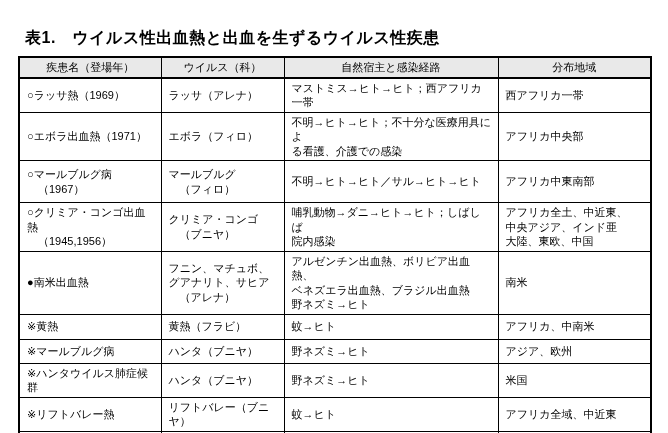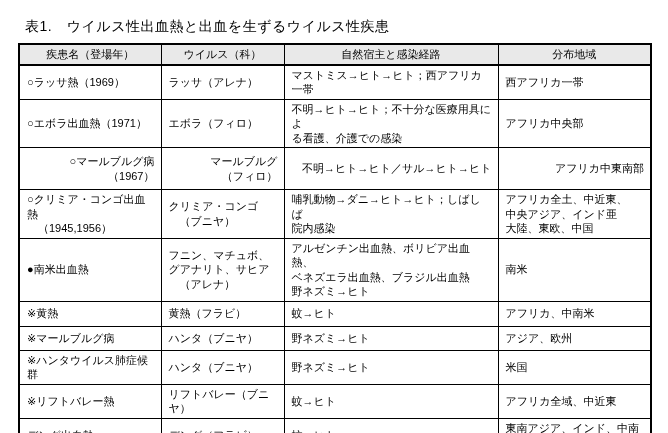--- a/index.html
+++ b/index.html
@@ -12,23 +12,23 @@
   .page {
     position: relative;
     width: 668px;
     height: 433px;
     background: #ffffff;
     box-sizing: border-box;
     padding: 8px 18px 0 18px;
     overflow: hidden;
   }
   .title {
-    font-size: 14px;
-    font-weight: normal;
-    margin: 10px 0 7px 7px;
+    font-size: 16px;
+    font-weight: bold;
+    margin: 20px 0 7px 7px;
     letter-spacing: 0.5px;
     white-space: pre-wrap;
   }
   table.vhf {
     border-collapse: collapse;
     width: 632px;
     table-layout: fixed;
     border: 2px solid #000;
   }
   table.vhf th, table.vhf td {
@@ -48,21 +48,21 @@
     border-bottom: 2px solid #000;
     height: 19px;
     padding: 2px 2px;
   }
   col.c1 { width: 142px; }
   col.c2 { width: 123px; }
   col.c3 { width: 214px; }
   col.c4 { width: 153px; }
   tbody tr:nth-child(1)  { height: 26px; }
   tbody tr:nth-child(2)  { height: 37px; }
-  tbody tr:nth-child(3)  { height: 42px; text-align: right; }
+  tbody tr:nth-child(3)  { height: 42px; }
   tbody tr:nth-child(4)  { height: 45px; }
   tbody tr:nth-child(5)  { height: 56px; }
   tbody tr:nth-child(6)  { height: 25px; }
   tbody tr:nth-child(7)  { height: 24px; }
   tbody tr:nth-child(8)  { height: 24px; }
   tbody tr:nth-child(9)  { height: 25px; }
   tbody tr:nth-child(10) { height: 24px; }
 </style>
 </head>
 <body>

